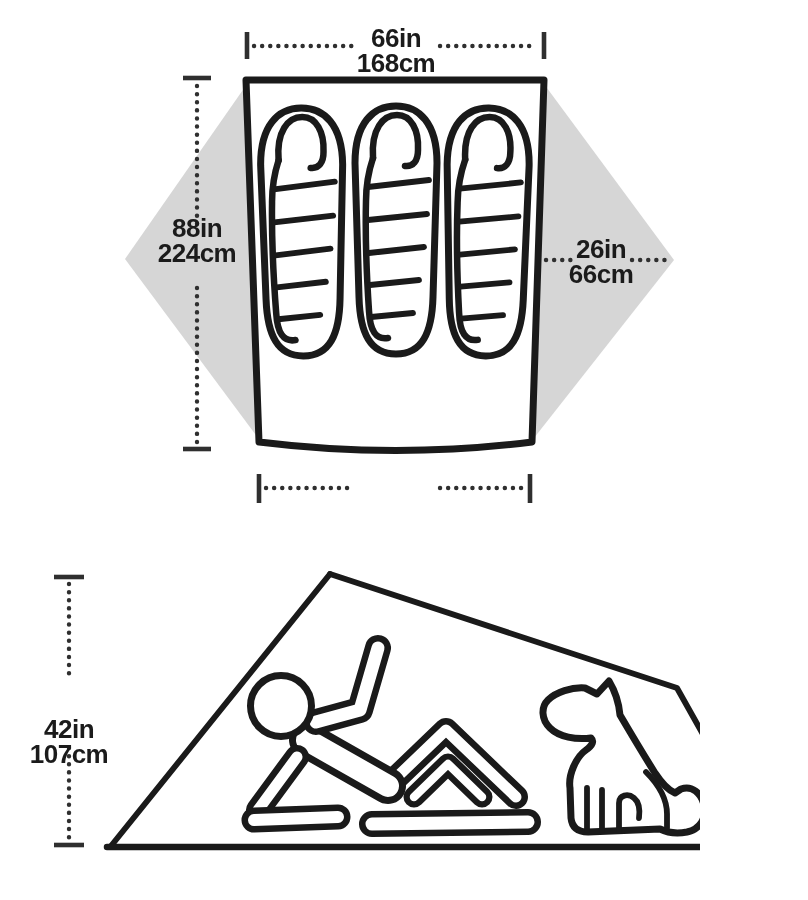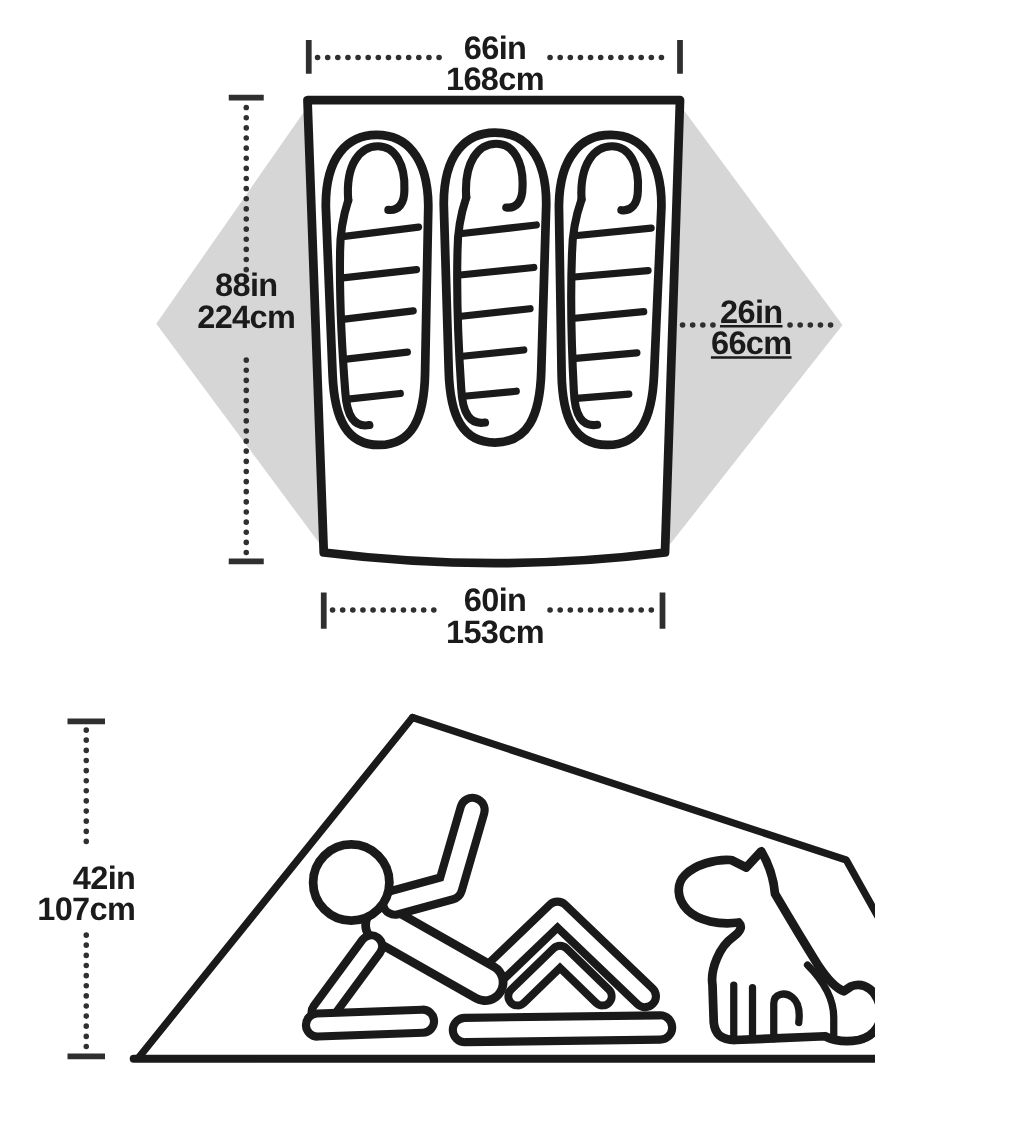--- a/index.html
+++ b/index.html
@@ -152,28 +152,24 @@
 <div class="dim-label" style="left:396px;top:26px;">
   <span>66in</span>
   <span>168cm</span>
 </div>
 
 <div class="dim-label" style="left:197px;top:216px;">
   <span>88in</span>
   <span>224cm</span>
 </div>
 
-<div class="dim-label" style="left:601px;top:237px;text-decoration:underline;">
+<div class="dim-label" style="left:601px;top:237px;">
   <span>26in</span>
   <span>66cm</span>
 </div>
 
-<div class="dim-label" style="left:396px;top:468px;">
-  <span>60in</span>
-  <span>153cm</span>
-</div>
 
-<div class="dim-label" style="left:69px;top:690px;text-align:right;">
+<div class="dim-label" style="left:69px;top:717px;">
   <span>42in</span>
   <span>107cm</span>
 </div>
 
 </div>
 
 </body></html>

